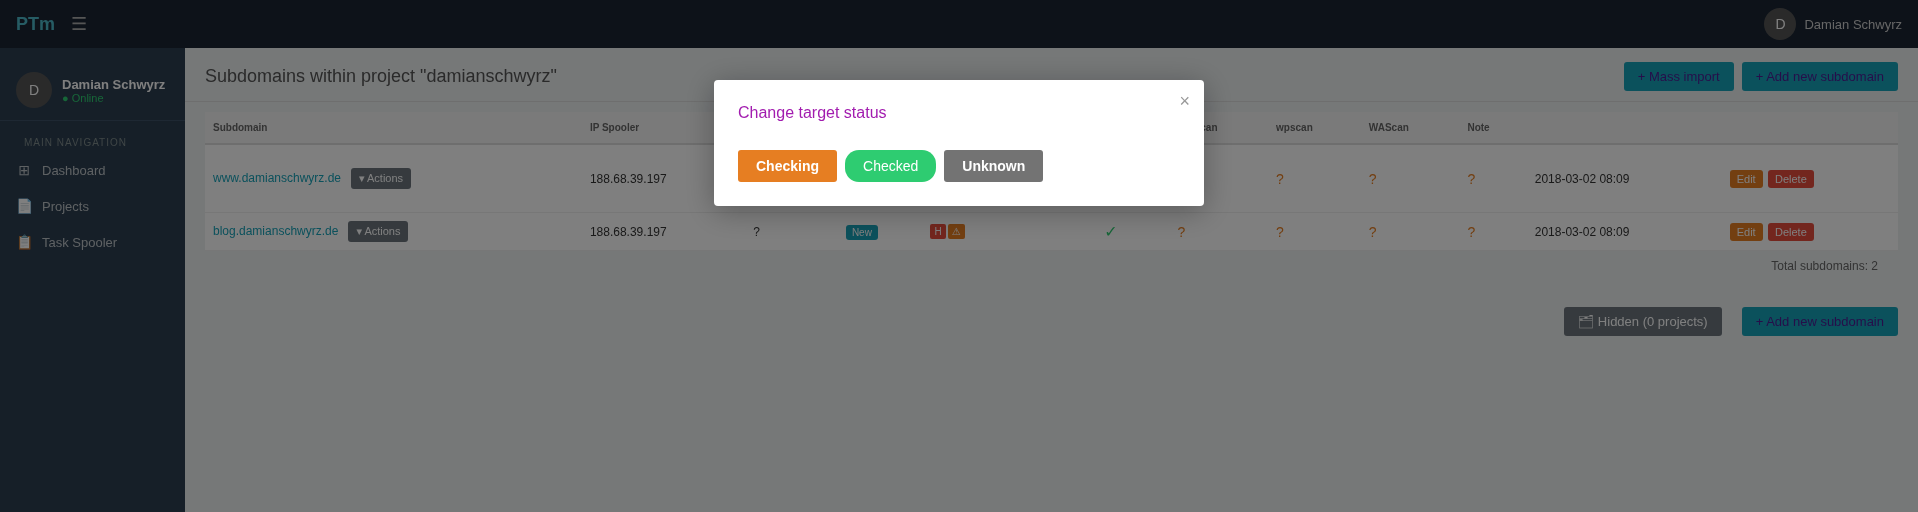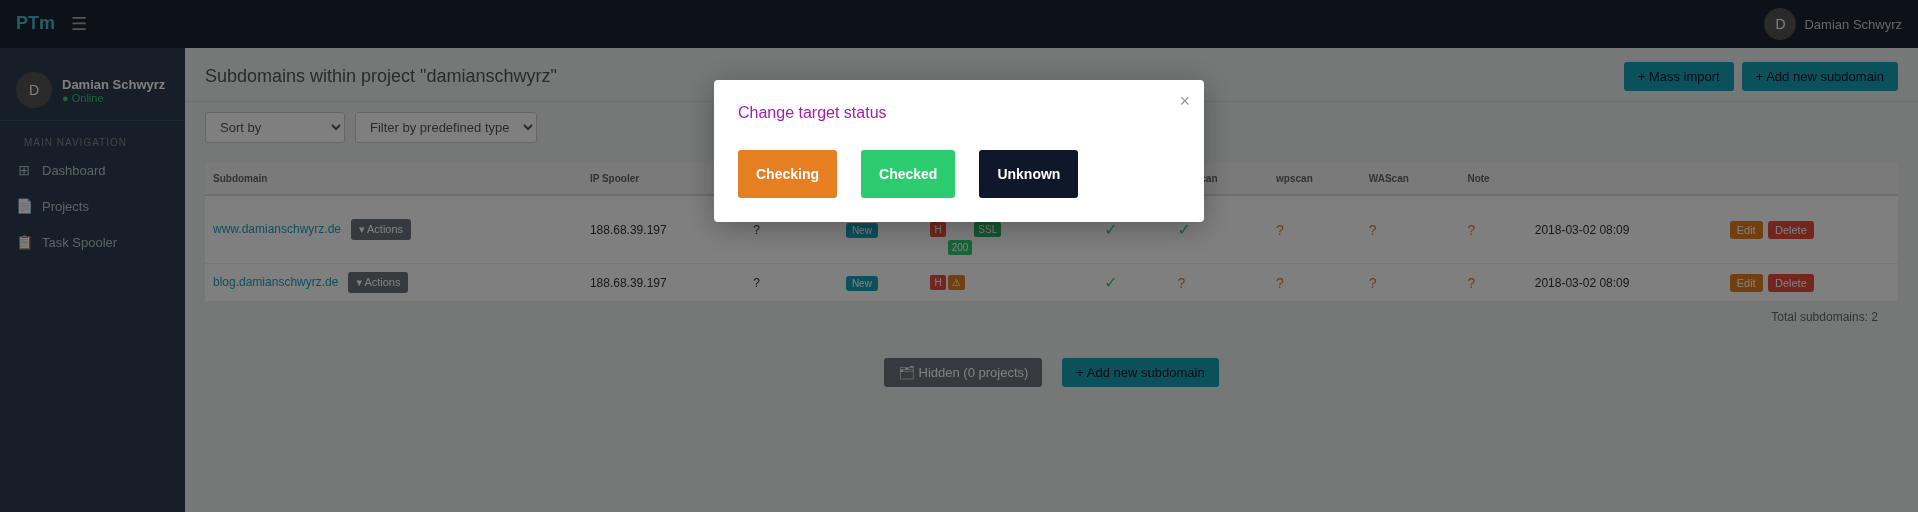--- a/index.html
+++ b/index.html
@@ -10,21 +10,21 @@
       background: #1a2533;
       height: 48px;
       display: flex;
       align-items: center;
       padding: 0 16px;
       position: fixed;
       top: 0; left: 0; right: 0;
       z-index: 100;
       justify-content: space-between;
     }
-    .navbar-left { display: flex; gap: 16px; }
+    .navbar-left { display: flex; align-items: center; gap: 16px; }
     .navbar-brand { color: #4db8c8; font-weight: bold; font-size: 18px; }
     .navbar-hamburger { color: #aaa; font-size: 18px; cursor: pointer; }
     .navbar-right { display: flex; align-items: center; gap: 8px; color: #ccc; font-size: 13px; }
     .navbar-avatar { width: 32px; height: 32px; border-radius: 50%; background: #555; display: flex; align-items: center; justify-content: center; color: #fff; font-size: 14px; }
 
     
     .sidebar {
       background: #2c3e50;
       width: 185px;
       position: fixed;
@@ -51,21 +51,21 @@
     .content-header {
       background: #ecf0f1;
       padding: 14px 20px 10px;
       display: flex;
       align-items: center;
       justify-content: space-between;
       border-bottom: 1px solid #ddd;
     }
     .content-title { font-size: 18px; font-weight: normal; color: #555; }
     .header-buttons { display: flex; gap: 8px; }
-    .btn-teal { background: #17a2b8; color: #0f172a; border: none; padding: 7px 14px; border-radius: 3px; cursor: pointer; font-size: 13px; }
+    .btn-teal { background: #17a2b8; color: #4c1d95; border: none; padding: 7px 14px; border-radius: 3px; cursor: pointer; font-size: 13px; }
 
     
     .filter-bar { padding: 10px 20px; display: flex; align-items: center; gap: 10px; background: #ecf0f1; }
     .filter-select { padding: 6px 10px; border: 1px solid #ccc; border-radius: 3px; background: #fff; font-size: 13px; color: #555; cursor: pointer; min-width: 140px; }
 
     
     .table-container { padding: 10px 20px; }
     table { width: 100%; border-collapse: collapse; background: #fff; font-size: 12px; }
     thead tr { background: #f5f5f5; }
     th { padding: 10px 8px; text-align: left; color: #666; font-weight: bold; border-bottom: 2px solid #ddd; font-size: 10px; }
@@ -75,21 +75,21 @@
     .badge-h { background: #e74c3c; color: #fff; padding: 2px 4px; border-radius: 2px; font-size: 10px; }
     .badge-200 { background: #2ecc71; color: #fff; padding: 2px 4px; border-radius: 2px; font-size: 10px; margin-top: 36px; }
     .badge-ssl { background: #27ae60; color: #fff; padding: 2px 4px; border-radius: 2px; font-size: 10px; }
     .badge-warn { background: #e67e22; color: #fff; padding: 2px 4px; border-radius: 2px; font-size: 10px; }
     .check-green { color: #2ecc71; font-size: 16px; }
     .question { color: #e67e22; font-size: 14px; }
     .btn-actions { background: #6c757d; color: #fff; border: none; padding: 4px 8px; border-radius: 3px; cursor: pointer; font-size: 11px; }
     .btn-edit { background: #e67e22; color: #fff; border: none; padding: 3px 7px; border-radius: 3px; cursor: pointer; font-size: 11px; margin-right: 2px; }
     .btn-delete { background: #e74c3c; color: #fff; border: none; padding: 3px 7px; border-radius: 3px; cursor: pointer; font-size: 11px; }
     .total-subdomains { text-align: right; padding: 8px 20px; color: #666; font-size: 12px; }
-    .bottom-bar { padding: 12px 20px; display: flex; justify-content: center; align-items: center; background: #ecf0f1; margin-top: 4px; gap: 20px; }
+    .bottom-bar { padding: 12px 20px; display: flex; justify-content: flex-end; align-items: center; background: #ecf0f1; margin-top: 4px; gap: 20px; }
     .btn-hidden { background: #6c757d; color: #fff; border: none; padding: 7px 14px; border-radius: 3px; cursor: pointer; font-size: 13px; }
 
     
     .modal-overlay {
       position: fixed;
       top: 0; left: 0; right: 0; bottom: 0;
       background: rgba(0,0,0,0.5);
       z-index: 500;
       display: flex;
       align-items: flex-start;
@@ -99,24 +99,24 @@
     .modal {
       background: #fff;
       border-radius: 4px;
       width: 490px;
       padding: 24px;
       position: relative;
       box-shadow: 0 5px 30px rgba(0,0,0,0.3);
     }
     .modal-title { font-size: 16px; color: #a21caf; margin-bottom: 28px; font-weight: normal; }
     .modal-close { position: absolute; top: 12px; right: 14px; background: none; border: none; font-size: 18px; color: #999; cursor: pointer; line-height: 1; }
-    .modal-buttons { display: flex; gap: 24px; margin-top: 27px; }
+    .modal-buttons { display: flex; gap: 8px; margin-top: 27px; }
     .btn-checking { background: #e67e22; color: #fff; border: none; padding: 8px 18px; border-radius: 3px; cursor: pointer; font-size: 14px; font-weight: bold; }
-    .btn-checked { background: #2ecc71; color: #fff; border: none; padding: 16px 18px; border-radius: 3px; cursor: pointer; font-size: 14px; font-weight: bold; }
-    .btn-unknown { background: #0f172a; color: #fff; border: none; padding: 8px 18px; border-radius: 3px; cursor: pointer; font-size: 14px; font-weight: bold; }
+    .btn-checked { background: #2ecc71; color: #fff; border: none; padding: 8px 18px; border-radius: 14px; cursor: pointer; font-size: 14px; font-weight: normal; }
+    .btn-unknown { background: #737373; color: #fff; border: none; padding: 8px 18px; border-radius: 3px; cursor: pointer; font-size: 14px; font-weight: bold; }
     .http-badges { display: flex; gap: 2px; align-items: center; }
   </style>
 </head>
 <body>
 
 <div class="navbar">
   <div class="navbar-left">
     <span class="navbar-brand">PTm</span>
     <span class="navbar-hamburger">☰</span>
   </div>
@@ -152,28 +152,20 @@
 <div class="main">
 
   <div class="content-header">
     <h2 class="content-title">Subdomains within project "damianschwyrz"</h2>
     <div class="header-buttons">
       <button class="btn-teal">+ Mass import</button>
       <button class="btn-teal">+ Add new subdomain</button>
     </div>
   </div>
 
-  <div class="filter-bar">
-    <select class="filter-select">
-      <option>Sort by</option>
-    </select>
-    <select class="filter-select">
-      <option>Filter by predefined type</option>
-    </select>
-  </div>
 
   <div class="table-container">
     <table>
       <thead>
         <tr>
           <th>Subdomain</th>
           <th>IP Spooler</th>
           <th>CNAME</th>
           <th>Status</th>
           <th>HTTP-Responses</th>

